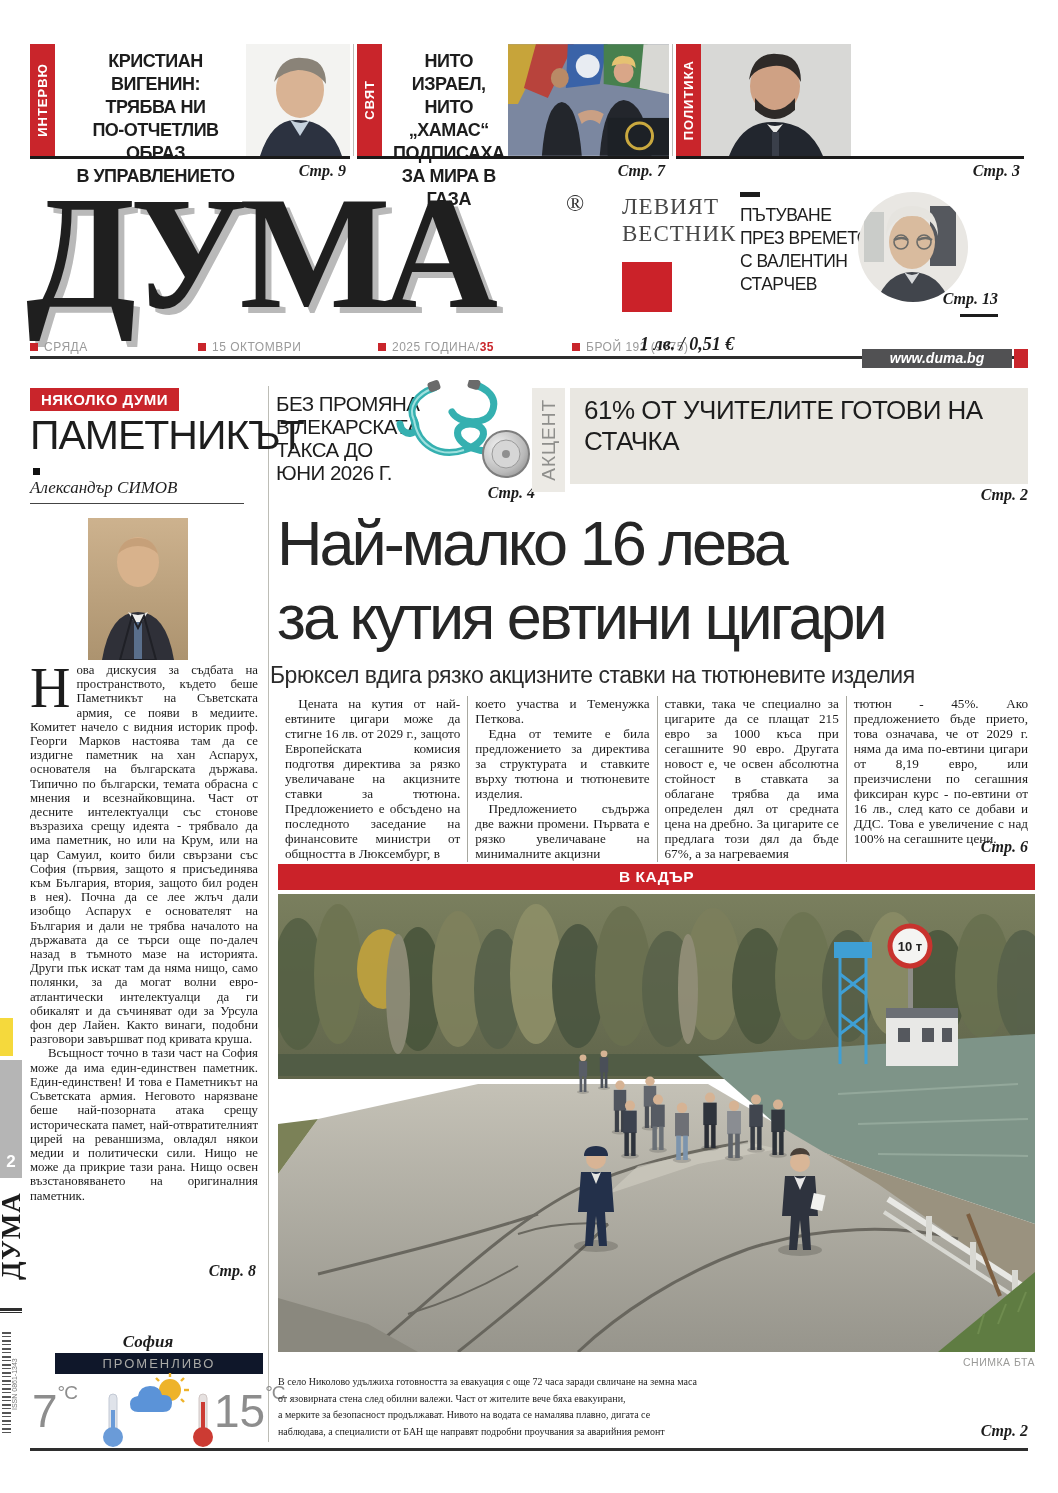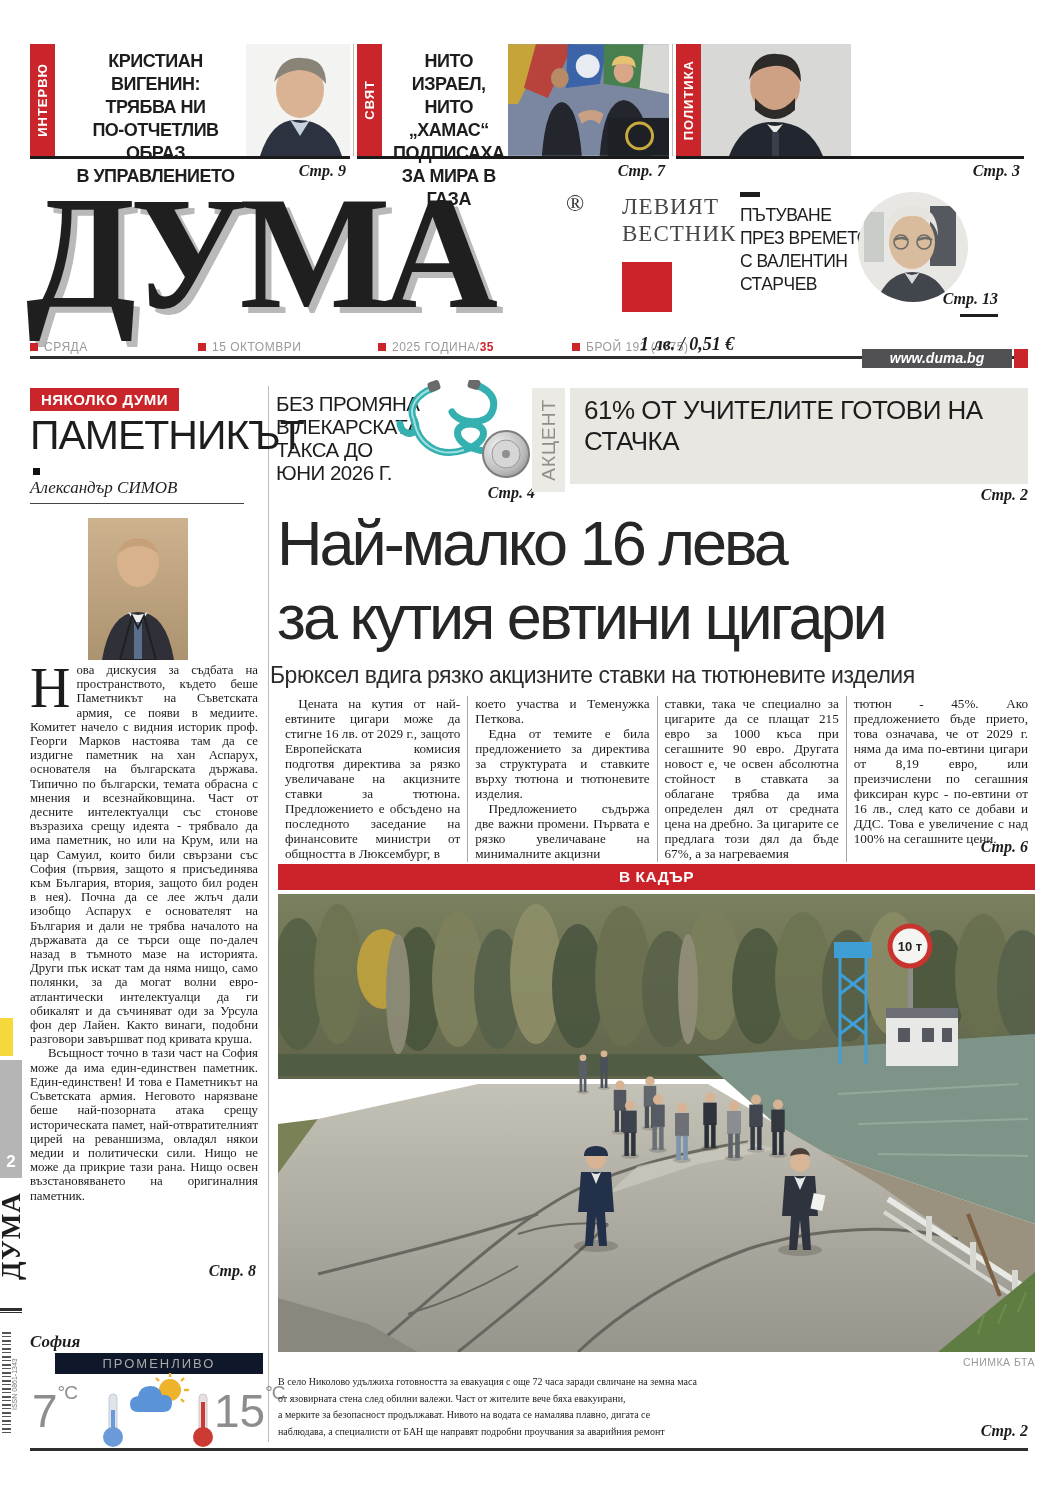--- a/index.html
+++ b/index.html
@@ -175,21 +175,21 @@
     <path d="M40 94 L50 110 L60 94 Q50 100 40 94Z" fill="#f0f0ee"></path>
     <rect x="46" y="104" width="8" height="38" fill="#5a6f8c"></rect>
     <path d="M32 142 L44 98 L50 110 L56 98 L68 142Z" fill="none" stroke="#1f2026" stroke-width="2"></path>
   </svg>
   <div class="abs opinion-body" style="left:30px;top:663px;width:228px;max-height:592px;overflow:hidden;">
     <p><span class="dropcap">Н</span><span>ова дискусия за съдбата на пространството, където беше Паметникът на Съветската армия, се появи в медиите. Комитет начело с видния историк проф. Георги Марков настоява там да се издигне паметник на хан Аспарух, основателя на българската държава. Типично по български, темата обрасна с мнения и всезнайковщина. Част от десните интелектуалци със стонове възразиха срещу идеята - трябвало да има паметник, но или на Крум, или на цар Самуил, които били свързани със София (първия, защото я присъединява към България, втория, защото бил роден в нея). Почна да се лее жлъч дали изобщо Аспарух е основателят на България и дали не трябва началото на държавата да се търси още по-далеч назад в тъмното мазе на историята. Други пък искат там да няма нищо, само полянки, за да могат волни евро-атлантически интелектуалци да ги обикалят и да съчиняват оди за Урсула фон дер Лайен. Както винаги, подобни разговори завършват под кривата круша.</span></p>
     <p>Всъщност точно в тази част на София може да има един-единствен паметник. Един-единствен! И това е Паметникът на Съветската армия. Неговото нарязване беше най-позорната атака срещу историческата памет, най-отвратителният цирей на реваншизма, овладял някои медии и политически сили. Нищо не може да прикрие тази рана. Нищо освен възстановяването на оригиналния паметник.</p>
   </div>
   <div class="abs pageref" style="left:30px;top:1262px;width:226px;text-align:right;">Стр. 8</div>
 
-  <div class="abs serif" style="left:30px;top:1332px;width:236px;font-size:17px;font-weight:700;font-style:italic;">София</div>
+  <div class="abs serif" style="left:30px;top:1332px;width:236px;text-align:center;font-size:17px;font-weight:700;font-style:italic;">София</div>
   <div class="abs" style="left:55px;top:1353px;width:208px;height:21px;background:#0f172a;color:#a9a9a6;font-size:13px;letter-spacing:2px;text-align:center;line-height:21px;">ПРОМЕНЛИВО</div>
   <div class="abs" style="left:32px;top:1382px;"><span class="weather-temp">7</span><span class="weather-temp weather-deg">°С</span></div>
   <svg class="abs" style="left:102px;top:1390px;" width="22" height="60" viewBox="0 0 22 60">
     <rect x="7" y="4" width="8" height="38" rx="4" fill="#dfe3ea" stroke="#c3c9d4"></rect>
     <rect x="9" y="20" width="4" height="24" fill="#6a9bd8"></rect>
     <circle cx="11" cy="47" r="10" fill="#6a9bd8"></circle>
   </svg>
   <svg class="abs" style="left:128px;top:1372px;" width="62" height="50" viewBox="0 0 62 50">
     <circle cx="42" cy="18" r="11" fill="#eeb32a"></circle>
     <g stroke="#eeb32a" stroke-width="2.4">

